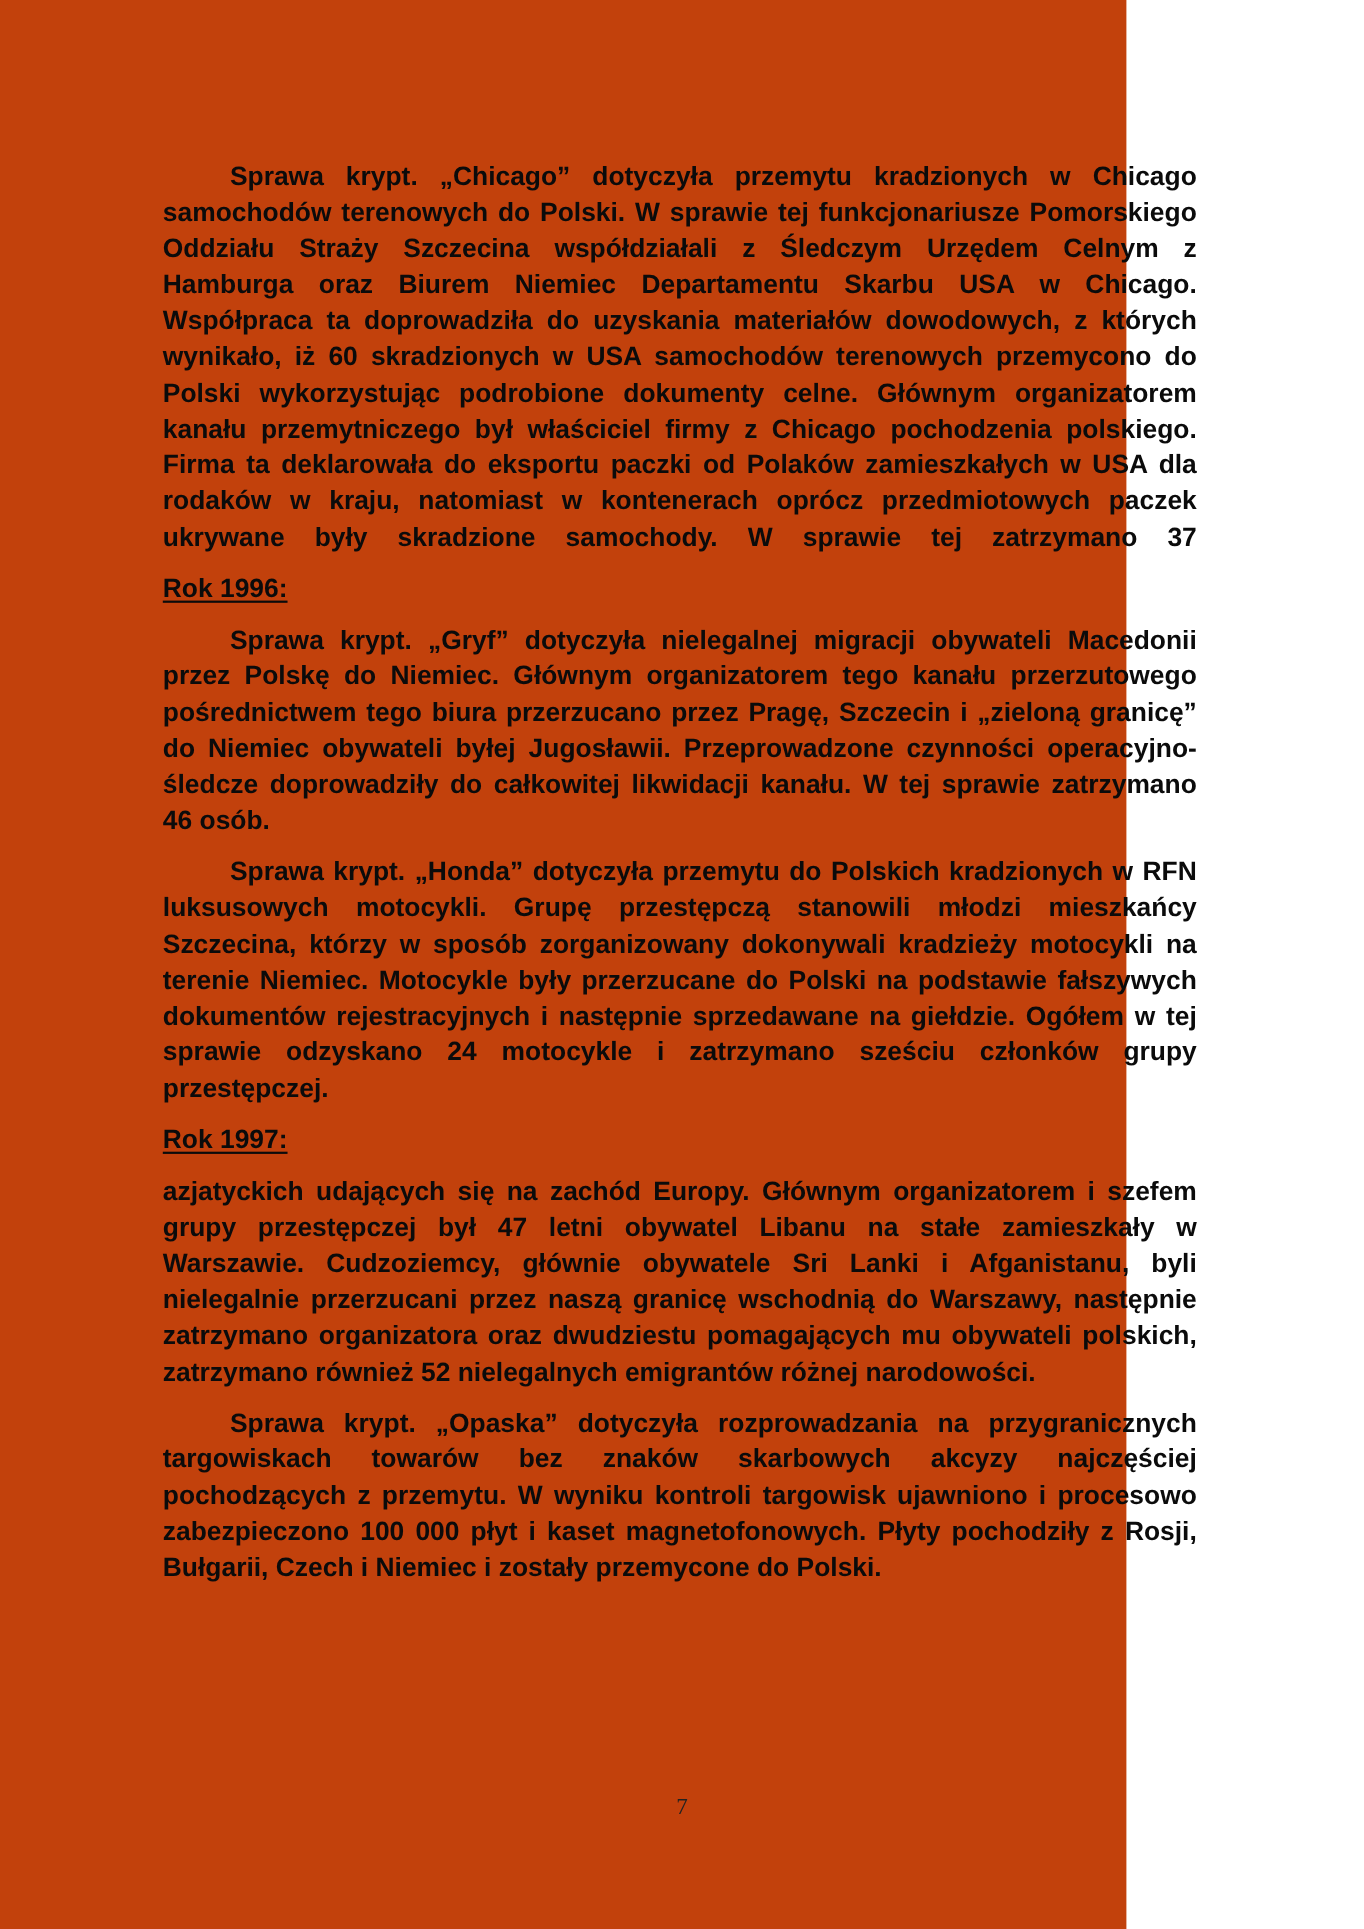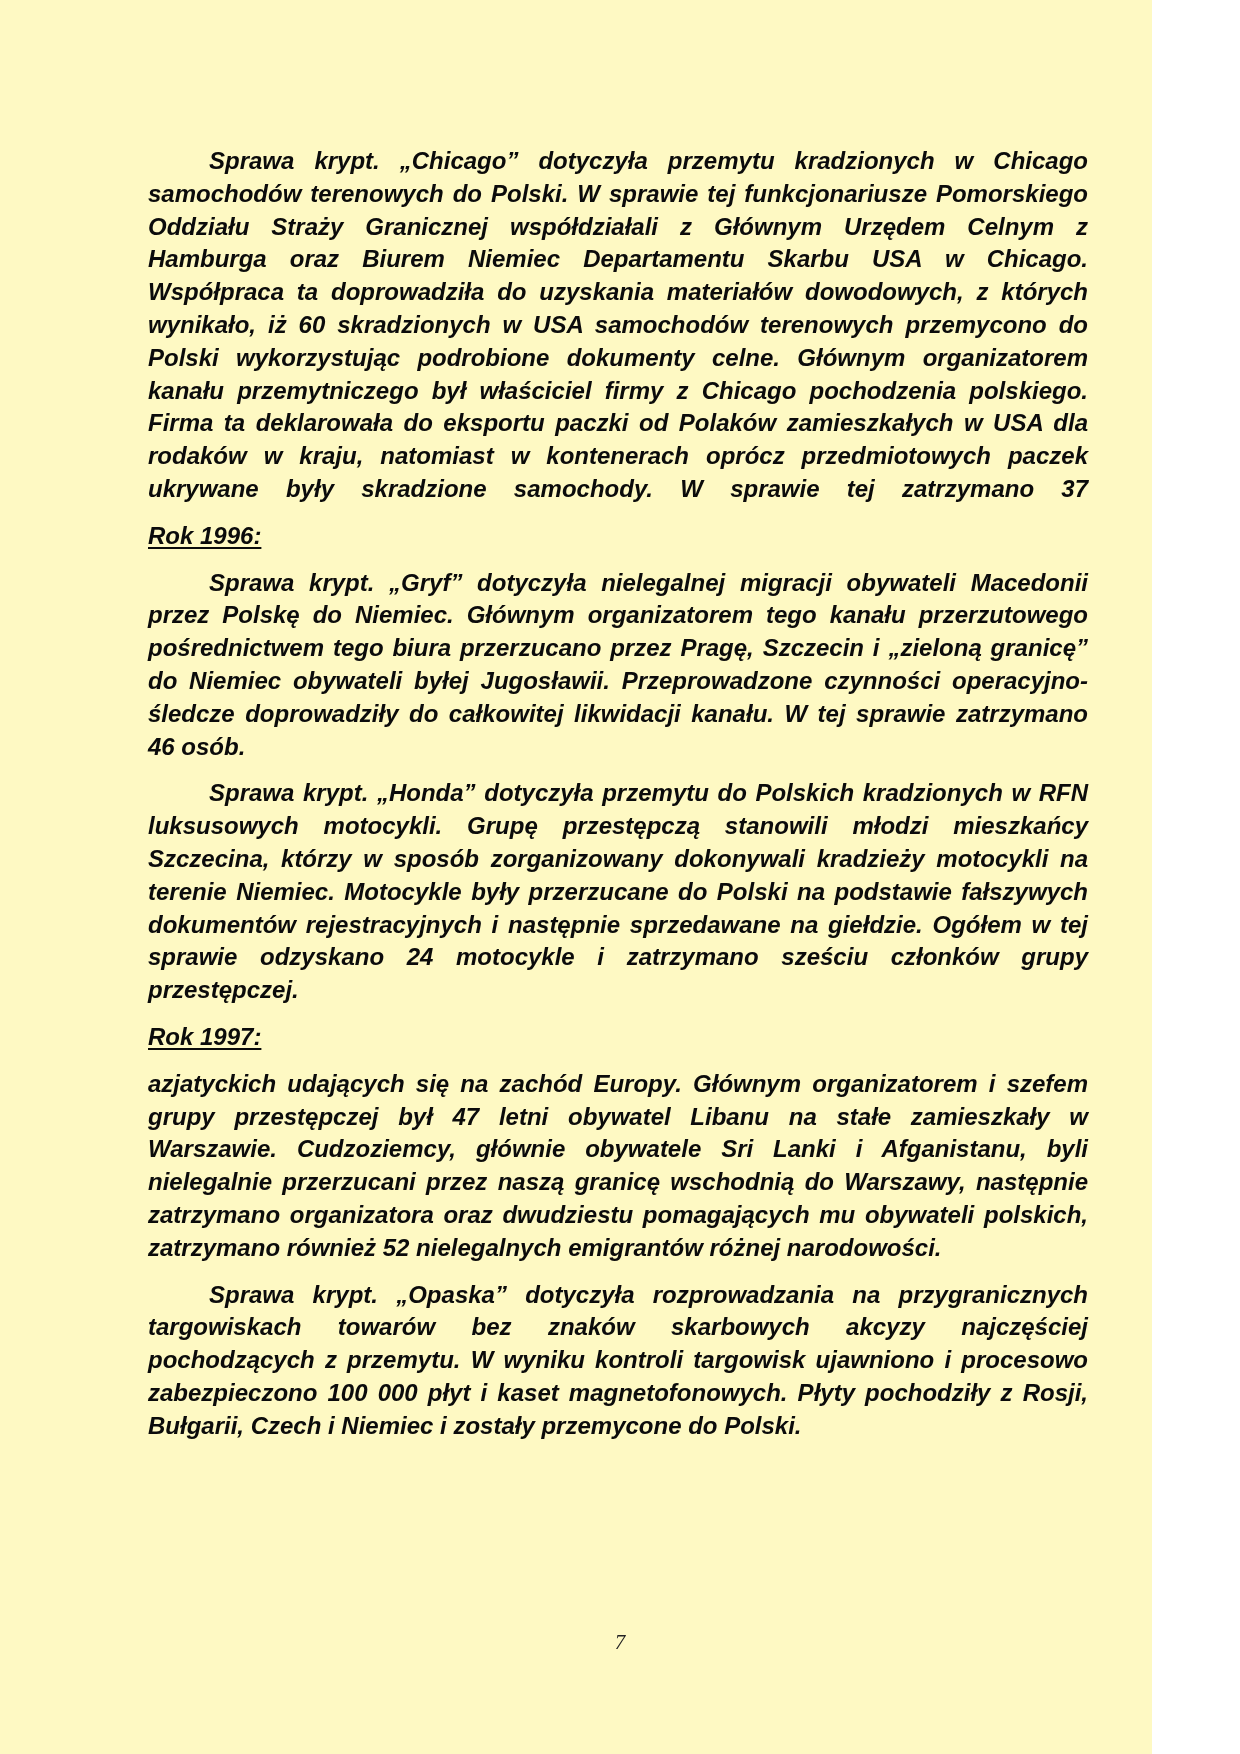--- a/index.html
+++ b/index.html
@@ -10,24 +10,23 @@
     body {
       width: 1240px;
       height: 1754px;
       position: relative;
       overflow: hidden;
     }
     .page {
       position: absolute;
       left: 0;
       top: 0;
-      width: 1152px;
+      width: 1024px;
       height: 1754px;
-      background: #fef9c3;
-      font-style: italic;
+      background: #c2410c;
     }
     .content {
       position: absolute;
       left: 148px;
       top: 145px;
       width: 940px;
       font-family: "Liberation Sans", sans-serif;
       font-weight: bold;
       font-size: 24px;
       line-height: 32.8px;
@@ -73,21 +72,21 @@
   </style>
 </head>
 <body>
 
 <div class="page">
   <div class="content">
 
     <div class="para">
       <span class="line first">Sprawa krypt. „Chicago” dotyczyła przemytu kradzionych w Chicago</span>
       <span class="line">samochodów terenowych do Polski. W sprawie tej funkcjonariusze Pomorskiego</span>
-      <span class="line">Oddziału Straży Granicznej współdziałali z Głównym Urzędem Celnym z</span>
+      <span class="line">Oddziału Straży Szczecina współdziałali z Śledczym Urzędem Celnym z</span>
       <span class="line">Hamburga oraz Biurem Niemiec Departamentu Skarbu USA w Chicago.</span>
       <span class="line">Współpraca ta doprowadziła do uzyskania materiałów dowodowych, z których</span>
       <span class="line">wynikało, iż 60 skradzionych w USA samochodów terenowych przemycono do</span>
       <span class="line">Polski wykorzystując podrobione dokumenty celne. Głównym organizatorem</span>
       <span class="line">kanału przemytniczego był właściciel firmy z Chicago pochodzenia polskiego.</span>
       <span class="line">Firma ta deklarowała do eksportu paczki od Polaków zamieszkałych w USA dla</span>
       <span class="line">rodaków w kraju, natomiast w kontenerach oprócz przedmiotowych paczek</span>
       <span class="line">ukrywane były skradzione samochody. W sprawie tej zatrzymano 37</span>
     </div>
 

